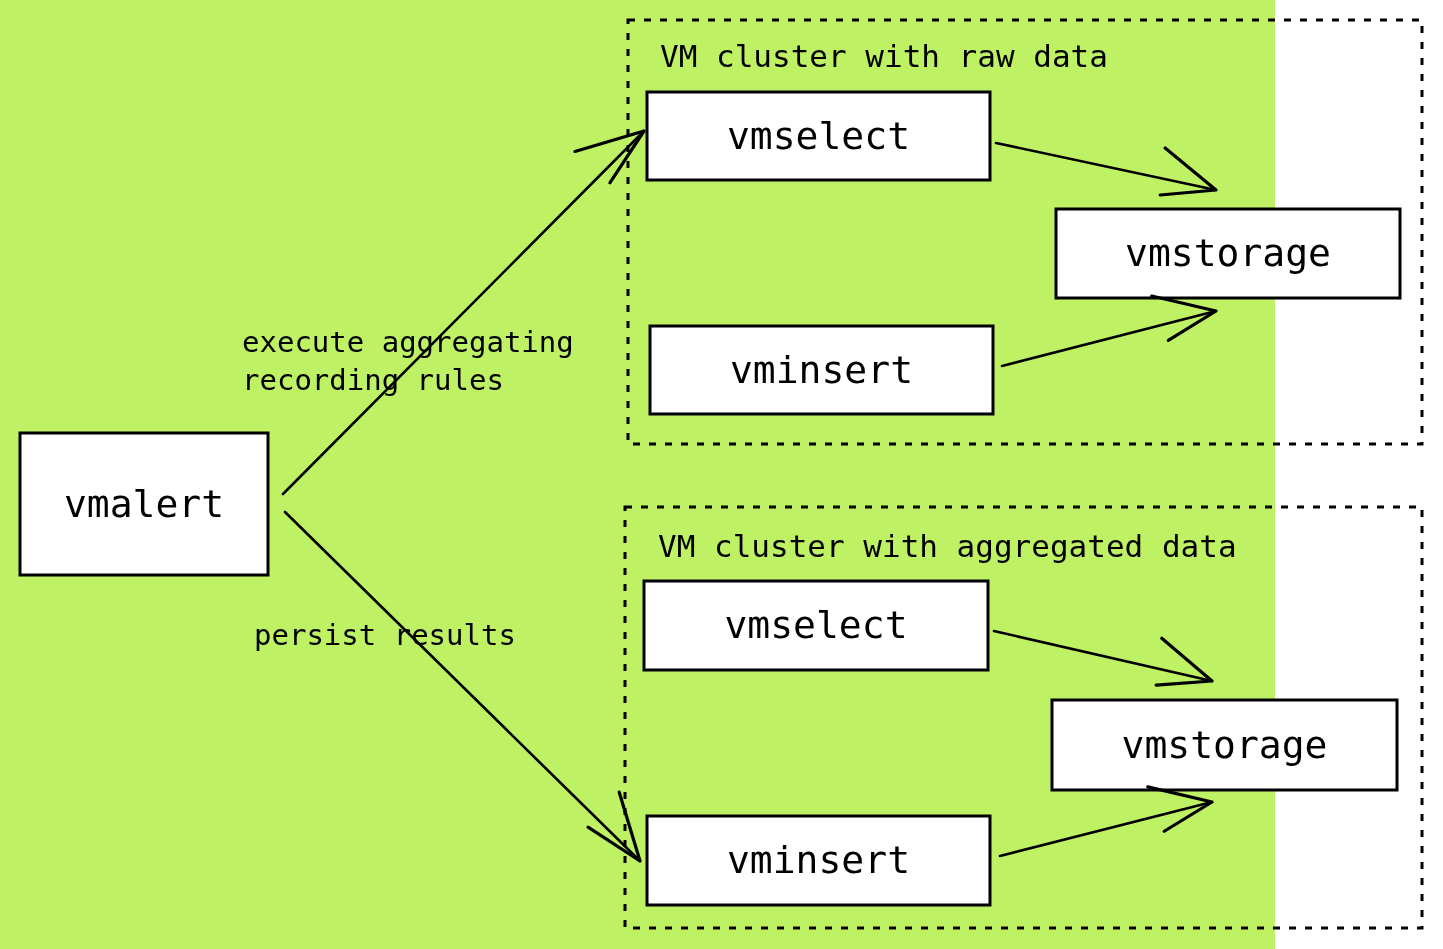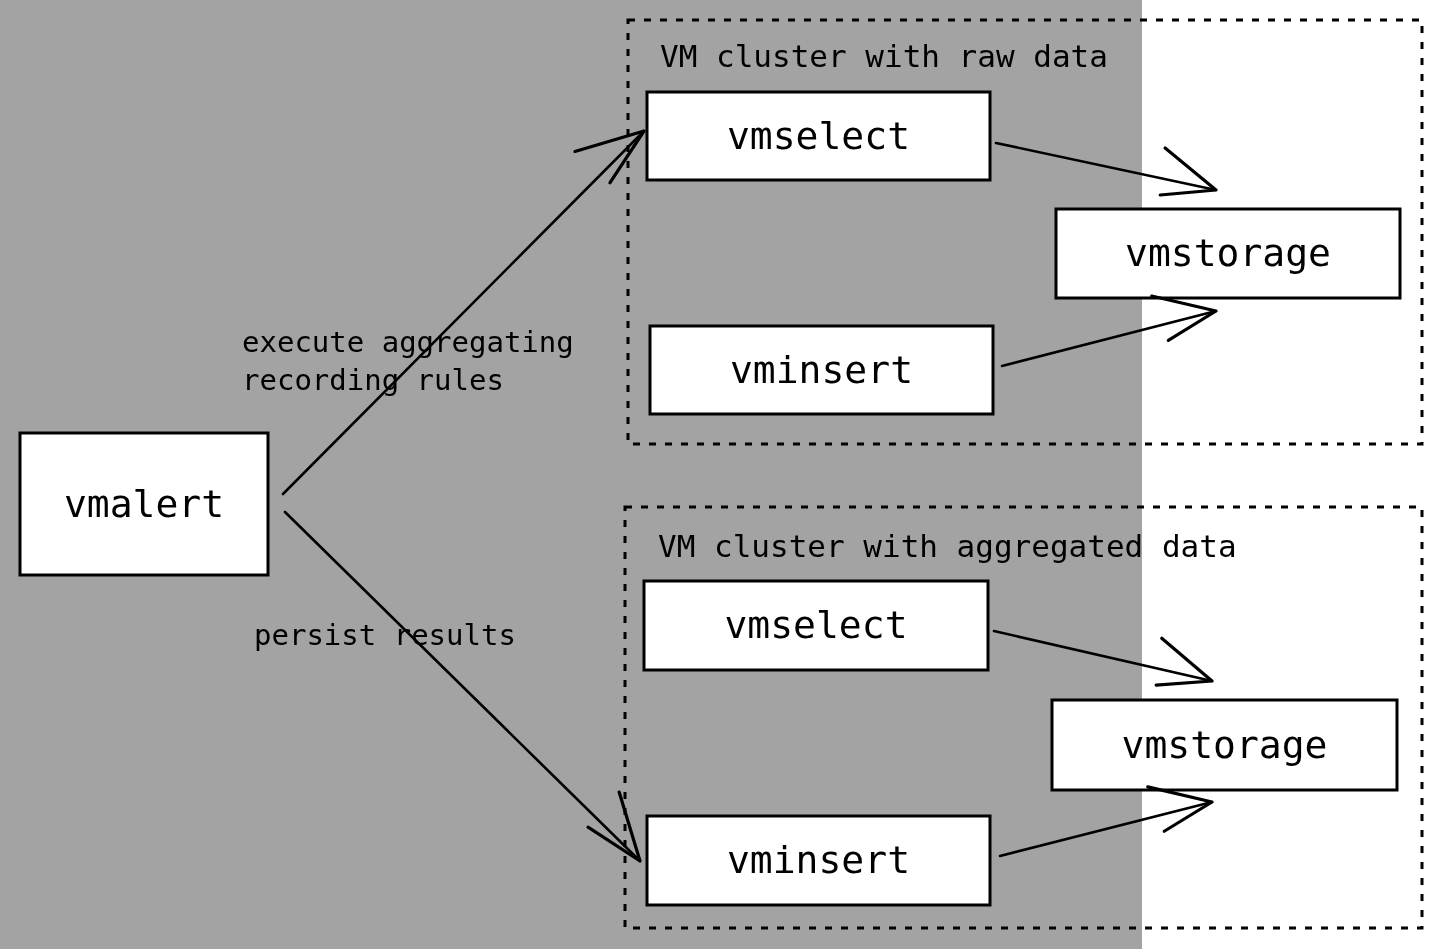--- a/index.html
+++ b/index.html
@@ -8,23 +8,23 @@
     background: #ffffff;
   }
   body {
     width: 1443px;
     height: 949px;
     font-family: "DejaVu Sans Mono", "Liberation Mono", monospace;
     overflow: hidden;
   }
   #diagram-root {
     position: relative;
-    width: 1142px;
+    width: 1275px;
     height: 949px;
-    background: #a3a3a3;
+    background: #bef264;
   }
   svg.diagram-svg {
     display: block;
     width: 1443px;
     height: 949px;
   }
   .node-rect {
     fill: #ffffff;
     stroke: #000000;
     stroke-width: 3;

